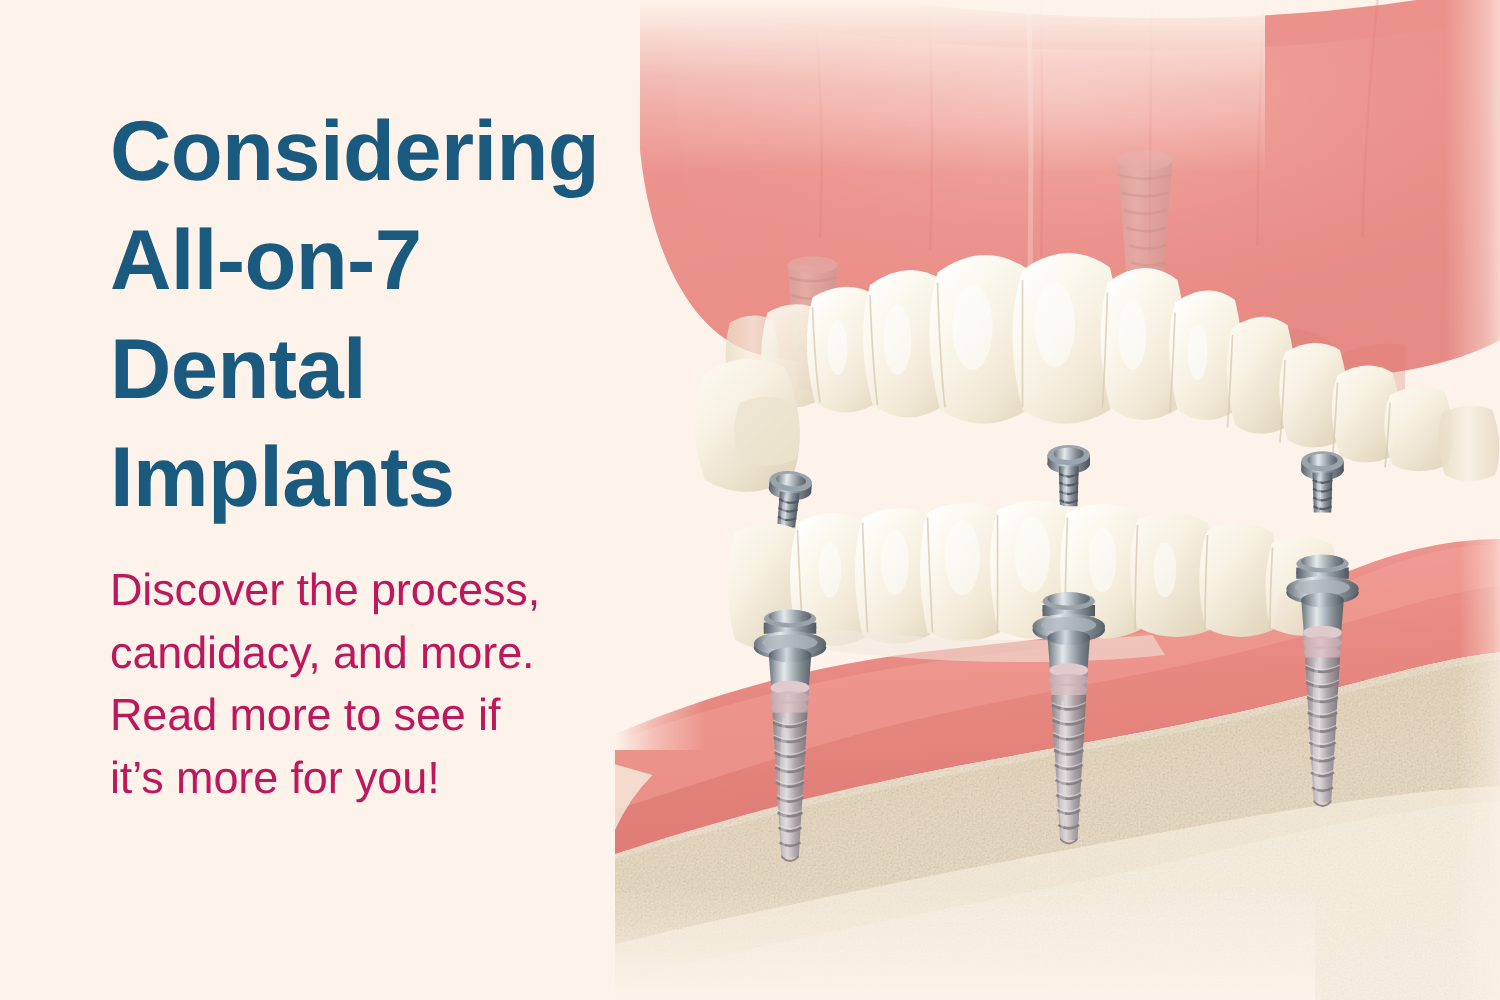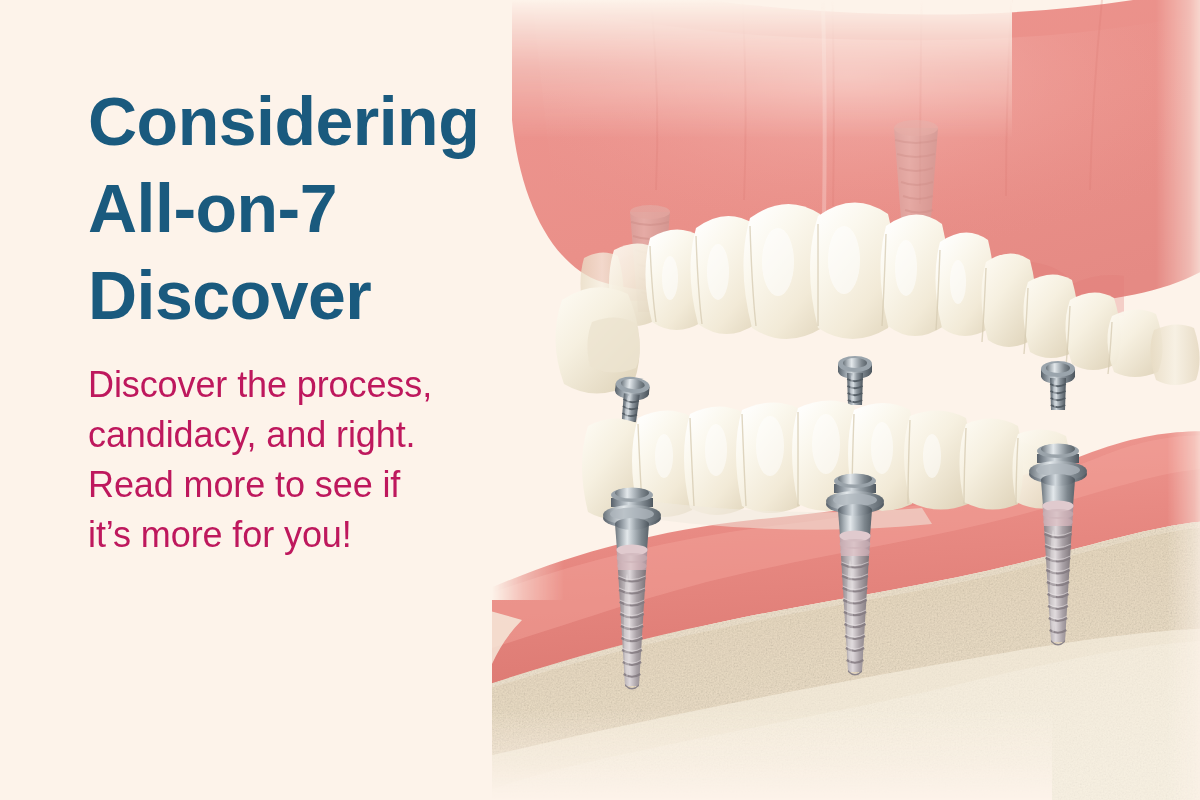--- a/index.html
+++ b/index.html
@@ -435,25 +435,26 @@
         </g>
 
     </svg>
   </div>
 
   <div id="text-panel">
 
     <h1 id="headline">
       <span class="hl-line">Considering</span>
       <span class="hl-line">All-on-7</span>
-      <span class="hl-line">Discover</span>
+      <span class="hl-line">Dental</span>
+      <span class="hl-line">Implants</span>
     </h1>
 
     <p id="subheadline">
       <span class="sub-line">Discover the process,</span>
-      <span class="sub-line">candidacy, and right.</span>
+      <span class="sub-line">candidacy, and more.</span>
       <span class="sub-line">Read more to see if</span>
       <span class="sub-line">it’s more for you!</span>
     </p>
 
   </div>
 
 </div>
 
 </body></html>

